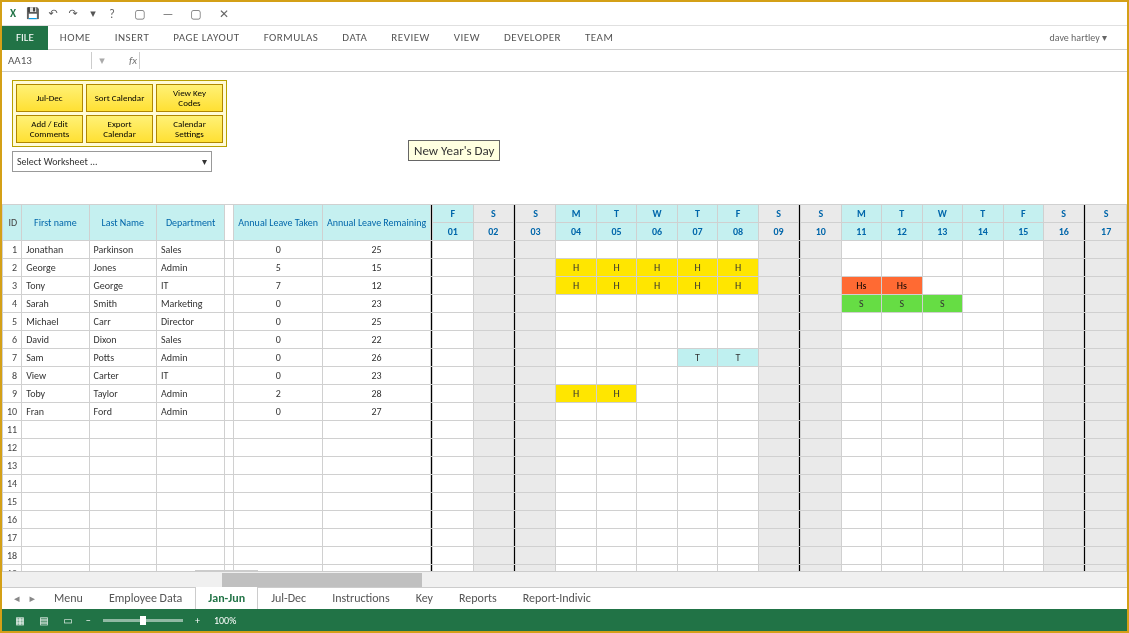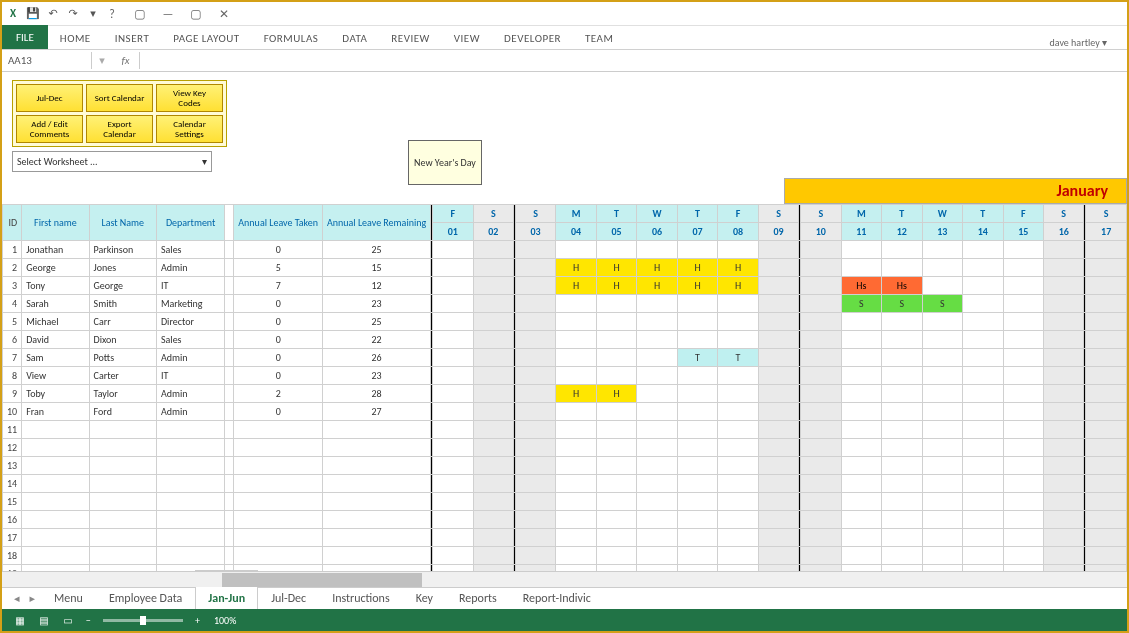--- a/index.html
+++ b/index.html
@@ -3,36 +3,36 @@
 <meta charset="utf-8">
 <style>
 *{box-sizing:border-box;margin:0;padding:0;font-family:"Segoe UI",Calibri,Arial,sans-serif}
 body{width:1129px;height:633px;overflow:hidden;background:#fff;border:2px solid #d4a017;font-size:11px;color:#333;display:flex;flex-direction:column}
 .titlebar{height:24px;background:#fff;display:flex;align-items:center;padding:0 4px;border-bottom:1px solid #e0e0e0}
 .qa-icons{display:flex;gap:6px;align-items:center}
 .qa-icon{width:14px;height:14px;display:flex;align-items:center;justify-content:center;color:#555;cursor:pointer}
 .title-center{flex:1;text-align:center;color:#555;font-size:11px}
 .win-controls{display:flex;gap:4px}
 .win-btn{width:24px;height:18px;display:flex;align-items:center;justify-content:center;color:#666;cursor:pointer;font-size:12px}
-.ribbon-tabs{height:24px;background:#fff;display:flex;align-items:flex-end;padding:0;border-bottom:1px solid #d0d0d0}
+.ribbon-tabs{height:24px;background:#fff;display:flex;align-items:center;padding:0;border-bottom:1px solid #d0d0d0}
 .file-tab{background:#217346;color:#fff;padding:4px 14px;font-size:11px;height:24px;display:flex;align-items:center;cursor:pointer}
 .ribbon-tab{padding:4px 12px;color:#555;font-size:11px;cursor:pointer;letter-spacing:0.5px}
 .user-area{margin-left:auto;padding-right:20px;color:#666;font-size:10px}
 .formula-bar{height:22px;display:flex;align-items:center;border-bottom:1px solid #ccc;background:#fff}
 .name-box{width:90px;padding:2px 6px;border-right:1px solid #ccc;color:#555;font-size:11px}
-.fx-btn{width:28px;text-align:center;font-style:italic;color:#777;border-right:1px solid #ccc;padding:2px}
+.fx-btn{width:28px;text-align:right;font-style:italic;color:#777;border-right:1px solid #ccc;padding:2px}
 .formula-input{flex:1;padding:2px 6px}
 .sheet-area{flex:1;overflow:hidden;background:#fff;display:flex;flex-direction:column}
 .top-section{display:flex;padding:8px 10px 2px 10px;position:relative}
 .btn-panel{border:1px solid #b8a000;background:#fffbd6;padding:3px;display:grid;grid-template-columns:repeat(3,1fr);gap:3px;width:215px}
 .yellow-btn{background:linear-gradient(#fff176,#ffe033);border:1px solid #b08700;padding:3px 4px;font-size:9px;color:#000;text-align:center;cursor:pointer;line-height:1.1;min-height:26px;display:flex;align-items:center;justify-content:center}
 .worksheet-select{margin-top:4px;width:200px;border:1px solid #999;padding:3px 4px;font-size:10px;display:flex;justify-content:space-between;align-items:center;cursor:pointer;background:#fff}
 .title-box{position:absolute;right:20px;top:12px;border:2px solid #000;padding:6px 40px;background:#fff}
 .title-text{font-size:16px;font-weight:bold}
-.tooltip{position:absolute;left:406px;top:68px;border:1px solid #666;background:#ffffe0;padding:15px 5px;font-size:10px;white-space:nowrap}
+.tooltip{position:absolute;left:406px;top:68px;border:1px solid #666;background:#ffffe0;padding:2px 5px;font-size:13px;white-space:nowrap}
 .grid-container{flex:1;overflow:hidden;display:flex;flex-direction:column;margin-top:4px}
 .month-band{background:#ffc800;height:26px;display:flex;align-items:center;justify-content:flex-end;padding-right:18px;margin-left:391px;border:1px solid #aaa}
 .month-label{color:#c00000;font-size:16px;font-weight:bold}
 .data-grid{display:flex;flex:1;overflow:hidden}
 .grid-table{border-collapse:collapse}
 .grid-table th,.grid-table td{border:1px solid #d0d0d0;padding:2px 4px;font-size:10px;white-space:nowrap;height:18px}
 .hdr-cell{background:#c5f0f0;color:#0066aa;font-weight:normal;text-align:center;height:36px;font-size:10px;vertical-align:middle}
 .id-col{width:18px;text-align:right;color:#444}
 .fn-col{width:70px}
 .ln-col{width:70px}
@@ -118,23 +118,20 @@
         <span>Select Worksheet ...</span>
           <span>▾</span>
       </div>
     </div>
     <div class="tooltip">New Year's Day</div>
   </div>
 
   <div class="grid-container">
     <div style="display:flex">
       <div style="width:391px;height:26px"></div>
-      <div class="month-band" style="flex:1">
-        <span class="month-label">January</span>
-      </div>
     </div>
     <div class="data-grid">
       <table class="grid-table">
         <thead>
           <tr>
             <th class="hdr-cell id-col" rowspan="2">ID</th>
             <th class="hdr-cell fn-col" rowspan="2">First name</th>
             <th class="hdr-cell ln-col" rowspan="2">Last Name</th>
             <th class="hdr-cell dept-col" rowspan="2">Department</th>
             <th rowspan="2" style="width:6px;background:#fff"></th>

